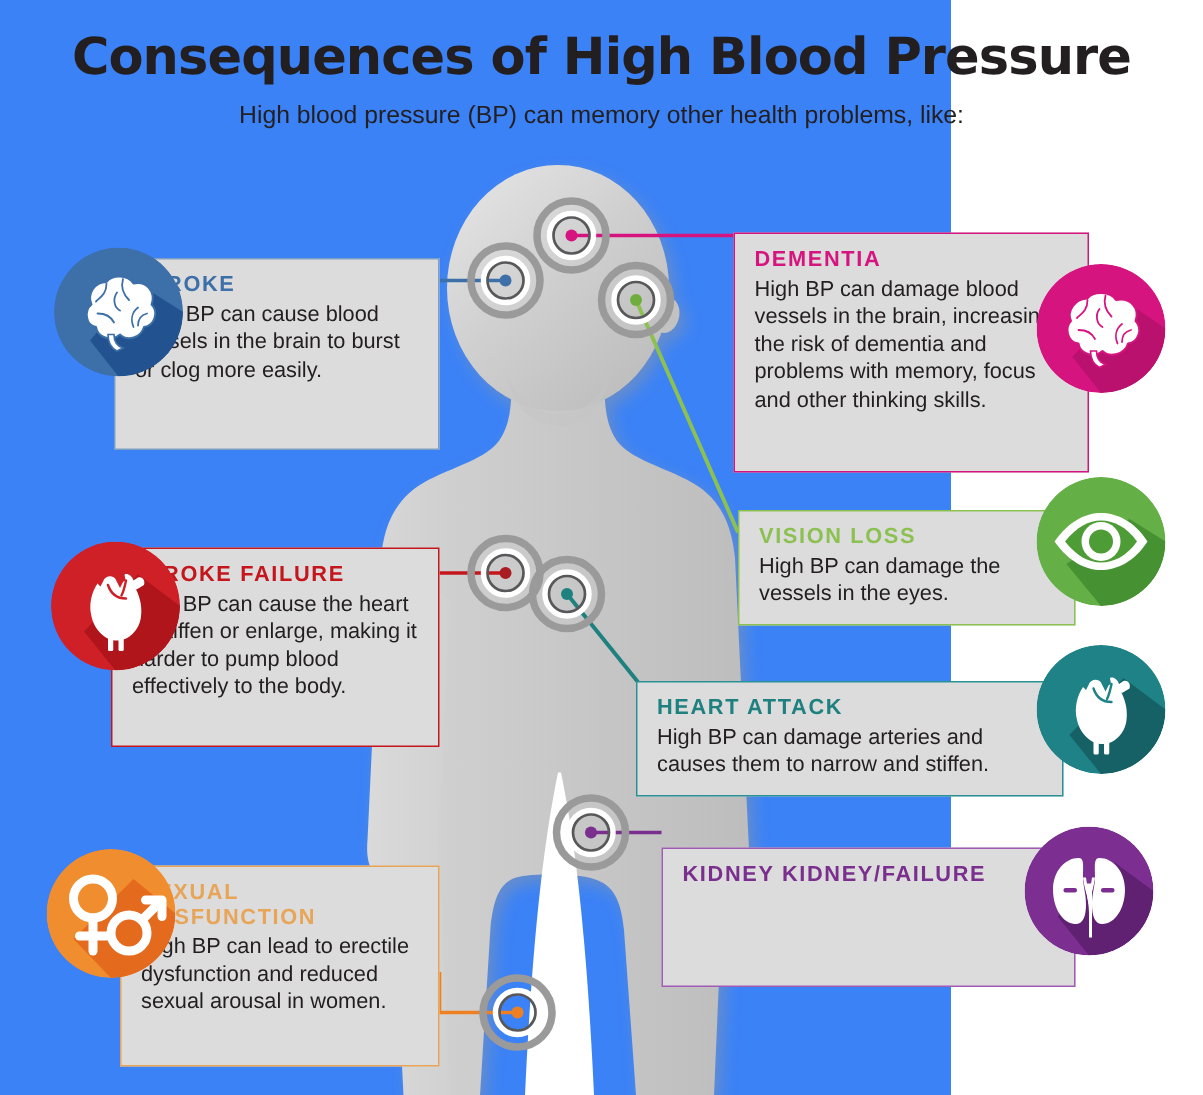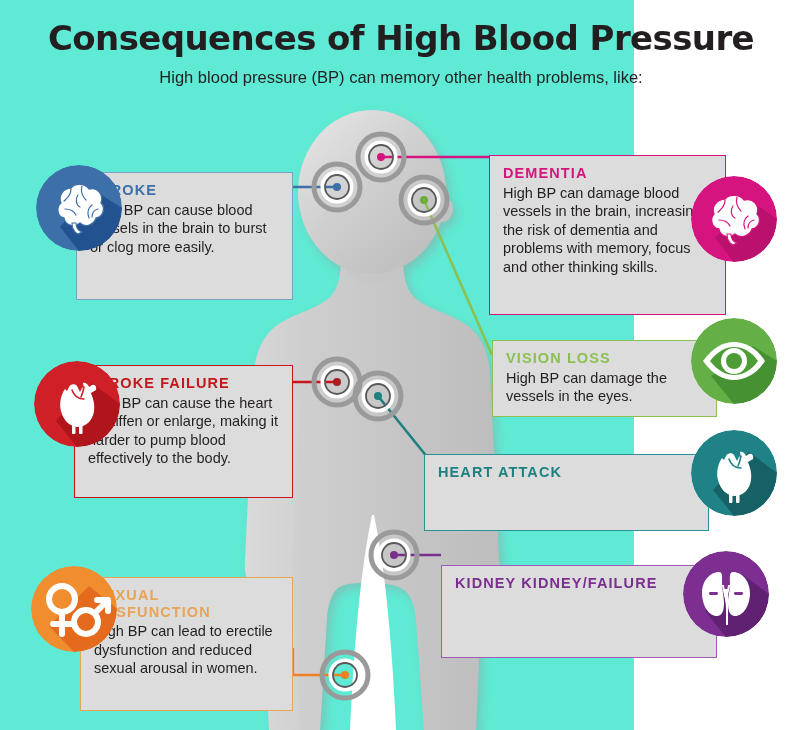--- a/index.html
+++ b/index.html
@@ -1,21 +1,21 @@
 <!DOCTYPE html>
 <html><head>
 <meta charset="utf-8">
 <style>
   html,body{margin:0;padding:0;background:#ffffff;}
   body{
     font-family:"Liberation Sans", sans-serif;
     width:802px;height:730px;overflow:hidden;position:relative;
     -webkit-font-smoothing:antialiased;
   }
-  #stage{position:absolute;left:0;top:0;width:634px;height:730px;background:#5eead4;}
+  #stage{position:absolute;left:0;top:0;width:634px;height:730px;background:#3b82f6;}
 
   
   .title{
     position:absolute;left:0;top:18px;width:802px;text-align:center;
     font-size:34px;font-weight:bold;color:#231f20;letter-spacing:-0.6px;
     font-family:"DejaVu Sans", sans-serif;
   }
   .subtitle{
     position:absolute;left:0;top:68px;width:802px;text-align:center;
     font-size:16.5px;color:#231f20;font-family:"Liberation Sans", sans-serif;
@@ -320,20 +320,21 @@
       <path d="M19,43 C27,33 35,29 43,29 C51,29 60,33 67,43
                C60,53 51,57 43,57 C35,57 27,53 19,43 Z" fill="#4e9c35"></path>
       <circle cx="43" cy="43" r="13" fill="#ffffff"></circle>
       <circle cx="43" cy="43" r="8" fill="#4e9c35"></circle>
     </svg>
   </div>
 
   <div class="card" id="card-attack" style="border-color:#2a9296">
     <div class="inner">
       <div class="hd" style="color:#1f8080">HEART ATTACK</div>
+      <div class="bd">High BP can damage arteries and causes them to narrow and stiffen.</div>
     </div>
   </div>
   <div class="icon" id="icon-attack">
     <svg viewBox="0 0 86 86">
       <circle cx="43" cy="43" r="43" fill="#1f8287"></circle>
       <path d="M43,86 A43,43 0 0,0 86,43 L58,22 L22,60 Z" fill="#14595d" opacity="0.8"></path>
       <g fill="#ffffff">
         <path d="M31,28 C27,34 25,42 27,50 C29,59 36,66 44,66 C52,66 59,59 60,50
                  C61,43 59,35 55,29 C53,26 50,25 48,27 L46,31 L43,25 C41,22 36,23 35,26
                  L33,30 Z"></path>

